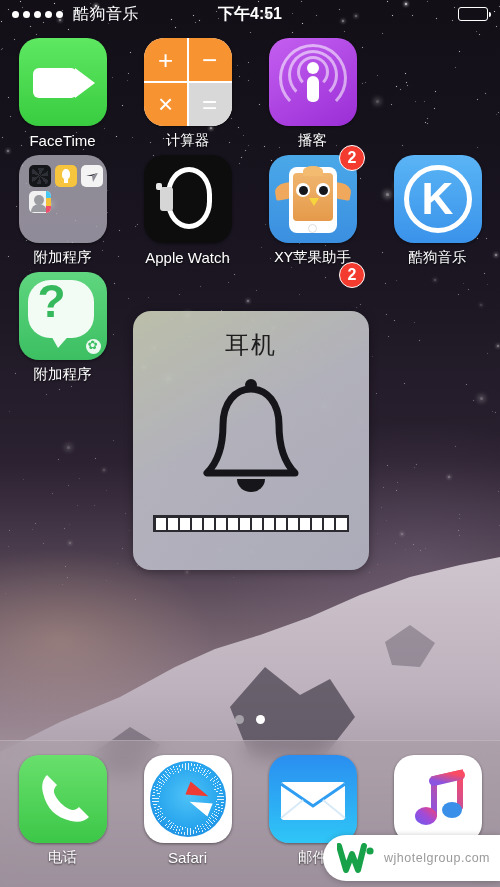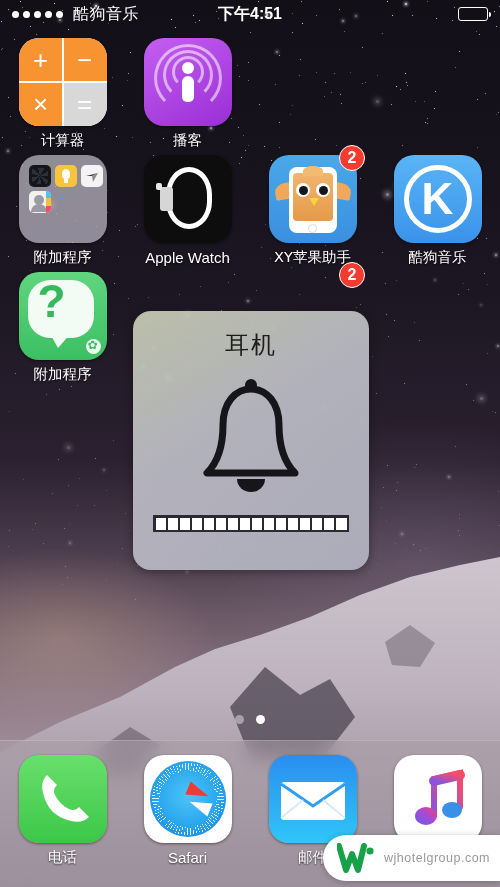--- a/index.html
+++ b/index.html
@@ -736,20 +736,27 @@
     <div class="sb-right">
       <span class="battery">
         <span class="lvl" id="batt-lvl" style="width:35%"></span>
       </span>
     </div>
   </div>
 
   <div class="grid">
 
     <div class="row">
+      <div class="cell">
+        <div class="icon ic-facetime">
+          <span class="ft-cam"></span>
+            <span class="ft-tri"></span>
+        </div>
+        <div class="label lat">FaceTime</div>
+      </div>
 
       <div class="cell">
         <div class="icon ic-calc">
           <span class="calc-q q1">
               <span>+</span>
             </span>
           <span class="calc-q q2">
               <span>−</span>
             </span>
           <span class="calc-q q3">

